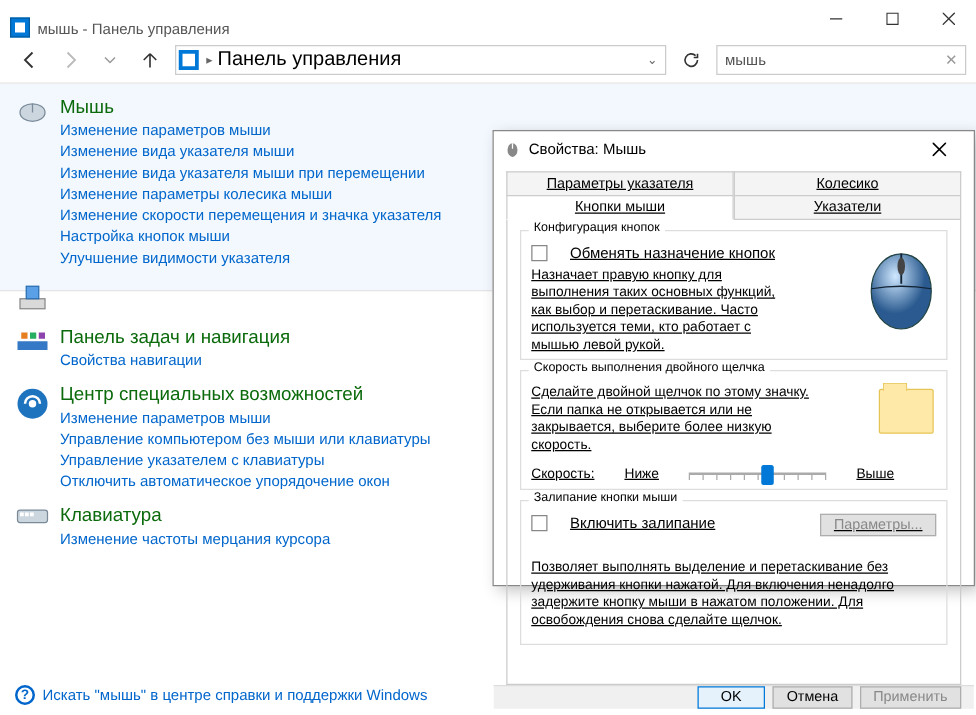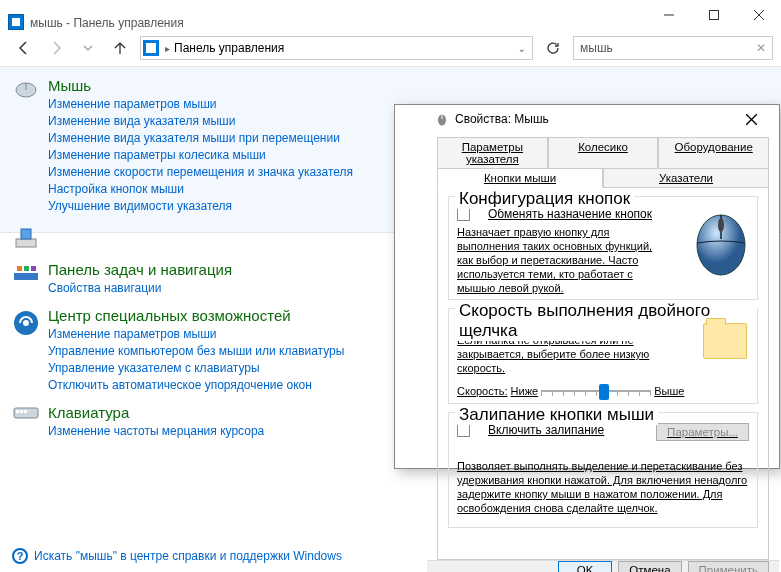--- a/index.html
+++ b/index.html
@@ -15,67 +15,67 @@
   .winbtn svg { width: 10px; height: 10px; }
 
   
   .navbar { height: 36px; display: flex; align-items: center; padding: 0 8px 0 12px; gap: 8px; }
   .navarrow { width: 24px; height: 24px; display:flex; align-items:center; justify-content:center; color:#999; }
   .navarrow.enabled { color:#333; }
   .breadcrumb-box { flex: 1; height: 24px; border: 1px solid #ccc; display: flex; align-items: center; padding-left: 2px; background: #fff; }
   .breadcrumb-box .cp-icon { width: 16px; height: 16px; background:#0078d7; position:relative; margin-right:2px; }
   .breadcrumb-box .cp-icon::after{ content:""; position:absolute; inset:3px; background:#fff;}
   .breadcrumb-box .chev { color:#666; padding:0 4px; font-size:10px;}
-  .breadcrumb-box .bc-text { font-size:12px; }
+  .breadcrumb-box .bc-text { font-size:16px; }
   .breadcrumb-box .dd { margin-left:auto; padding:0 6px; color:#666; font-size:10px;}
   .refresh { width:24px; height:24px; display:flex; align-items:center; justify-content:center; color:#333;}
   .searchbox { width: 200px; height:24px; border:1px solid #ccc; display:flex; align-items:center; padding:0 6px; color:#555;}
   .searchbox .sx { margin-left:auto; color:#999; }
 
   
   .content { position:absolute; left:0; right:0; top:66px; bottom:0; border-top:1px solid #e5e5e5; padding: 0 12px; overflow:hidden; }
   .blue-band { position:absolute; left:0; right:0; top:0; height:166px; background:#f2f8fd; border-bottom:1px solid #e5e5e5; z-index:0;}
   .sections { position:relative; z-index:1; padding-top:10px; }
   .section { display:flex; margin-bottom:10px; }
   .sec-icon { width:36px; display:flex; justify-content:flex-start; padding-top:2px;}
   .sec-body { }
   .sec-title { color:#0b6a0b; font-size:15px; margin-bottom:2px; }
   .sec-link { color:#0066cc; font-size:12px; line-height:17px; display:flex; align-items:center; gap:4px;}
   .shield { width:12px; height:12px; }
 
   .help-row { position:absolute; bottom:8px; left:12px; display:flex; align-items:center; gap:6px; color:#0066cc; font-size:12px;}
   .help-row .qicon { width:16px; height:16px; border-radius:50%; border:2px solid #0066cc; display:flex; align-items:center; justify-content:center; font-weight:bold; font-size:11px;}
 
   
-  .dialog { position:absolute; left:394px; top:104px; width:386px; height:365px; background:#fff; border:1px solid #888; box-shadow: 4px 4px 12px rgba(0,0,0,0.25); z-index:5; display:flex; flex-direction:column;padding-left:32px;}
+  .dialog { position:absolute; left:394px; top:104px; width:386px; height:365px; background:#fff; border:1px solid #888; box-shadow: 4px 4px 12px rgba(0,0,0,0.25); z-index:5; display:flex; flex-direction:column;}
   .dlg-title { height:28px; display:flex; align-items:center; padding:0 8px; }
   .dlg-title .micon { width:14px; height:14px; margin-right:6px; }
   .dlg-title .txt { font-size:12px; }
   .dlg-title .close { margin-left:auto; width:40px; height:28px; display:flex; align-items:center; justify-content:center;}
   .dlg-body { flex:1; padding: 4px 10px 0 10px; text-decoration: underline; }
 
   .tabrow { display:flex; }
   .tab { flex:1; text-align:center; font-size:11.5px; padding:3px 0; border:1px solid #ccc; background:#fff; position:relative; }
   .tabrow.toprow .tab { border-bottom:none; }
   .tabrow.botrow .tab { }
   .tab.active { background:#fff; border-bottom:1px solid #fff; z-index:2; }
   .tab.inactive { background:#f4f4f4; }
   .tabpanel { border:1px solid #ccc; border-top:none; padding:8px 10px 6px 10px; height: 372px; position:relative;}
 
   .group { border:1px solid #ddd; padding: 10px 8px 8px 8px; margin-bottom:8px; position:relative;}
-  .group-title { position:absolute; top:-8px; left:6px; background:#fff; padding:0 4px; font-size:17px; }
+  .group-title { position:absolute; top:-8px; left:6px; background:#fff; padding:0 4px; font-size:10px; }
   .checkbox-row { display:flex; align-items:center; gap:18px; margin-bottom:4px;}
   .checkbox { width:13px; height:13px; border:1px solid #888; background:#fff;}
   .desc { font-size:11px; color:#000; line-height:14px; }
   .mouse-img { position:absolute; right:6px; top:8px; width:60px; height:72px; }
   .button { border:1px solid #adadad; background:#e1e1e1; font-size:11.5px; padding:2px 10px; }
   .button.disabled { color:#888; }
   .button.primary { border:1px solid #0078d7; background:#e5f1fb; padding:2px 18px;}
 
-  .slider-row { display:flex; align-items:center; gap:3px; font-size:11px; margin-top:6px;}
+  .slider-row { display:flex; align-items:center; gap:24px; font-size:11px; margin-top:6px;}
   .slider { position:relative; width:110px; height:20px;}
   .slider-track { position:absolute; top:9px; left:0; right:0; height:2px; background:#aaa;}
   .slider-ticks { position:absolute; top:11px; left:0; right:0; display:flex; justify-content:space-between;}
   .slider-ticks span{ width:1px; height:4px; background:#aaa;}
   .slider-thumb { position:absolute; top:3px; left:58px; width:10px; height:16px; background:#0078d7; border-radius:2px;}
   .folder-icon { position:absolute; right:10px; top:14px; width:44px; height:36px; background:#ffe9a8; border:1px solid #e6c557; border-radius:2px;}
   .folder-icon::before{content:""; position:absolute; top:-6px; left:2px; width:18px; height:6px; background:#ffe9a8; border:1px solid #e6c557; border-bottom:none; border-radius:2px 2px 0 0;}
 
   .dlg-buttons { height:38px; border-top:1px solid #ddd; display:flex; align-items:center; justify-content:flex-end; gap:6px; padding:0 10px; background:#f0f0f0;}
 </style>
@@ -260,21 +260,20 @@
         <svg width="11" height="11" viewBox="0 0 10 10">
           <line x1="0" y1="0" x2="10" y2="10" stroke="#000" stroke-width="1.2"></line>
           <line x1="10" y1="0" x2="0" y2="10" stroke="#000" stroke-width="1.2"></line>
         </svg>
       </div>
   </div>
   <div class="dlg-body">
     <div class="tabrow toprow">
       <div class="tab inactive">Параметры указателя</div>
       <div class="tab inactive">Колесико</div>
-      <div class="tab inactive">Оборудование</div>
     </div>
     <div class="tabrow botrow">
       <div class="tab active">Кнопки мыши</div>
       <div class="tab inactive">Указатели</div>
     </div>
     <div class="tabpanel">
 
       <div class="group" style="height:104px;">
         <span class="group-title">Конфигурация кнопок</span>
         <div class="checkbox-row">

